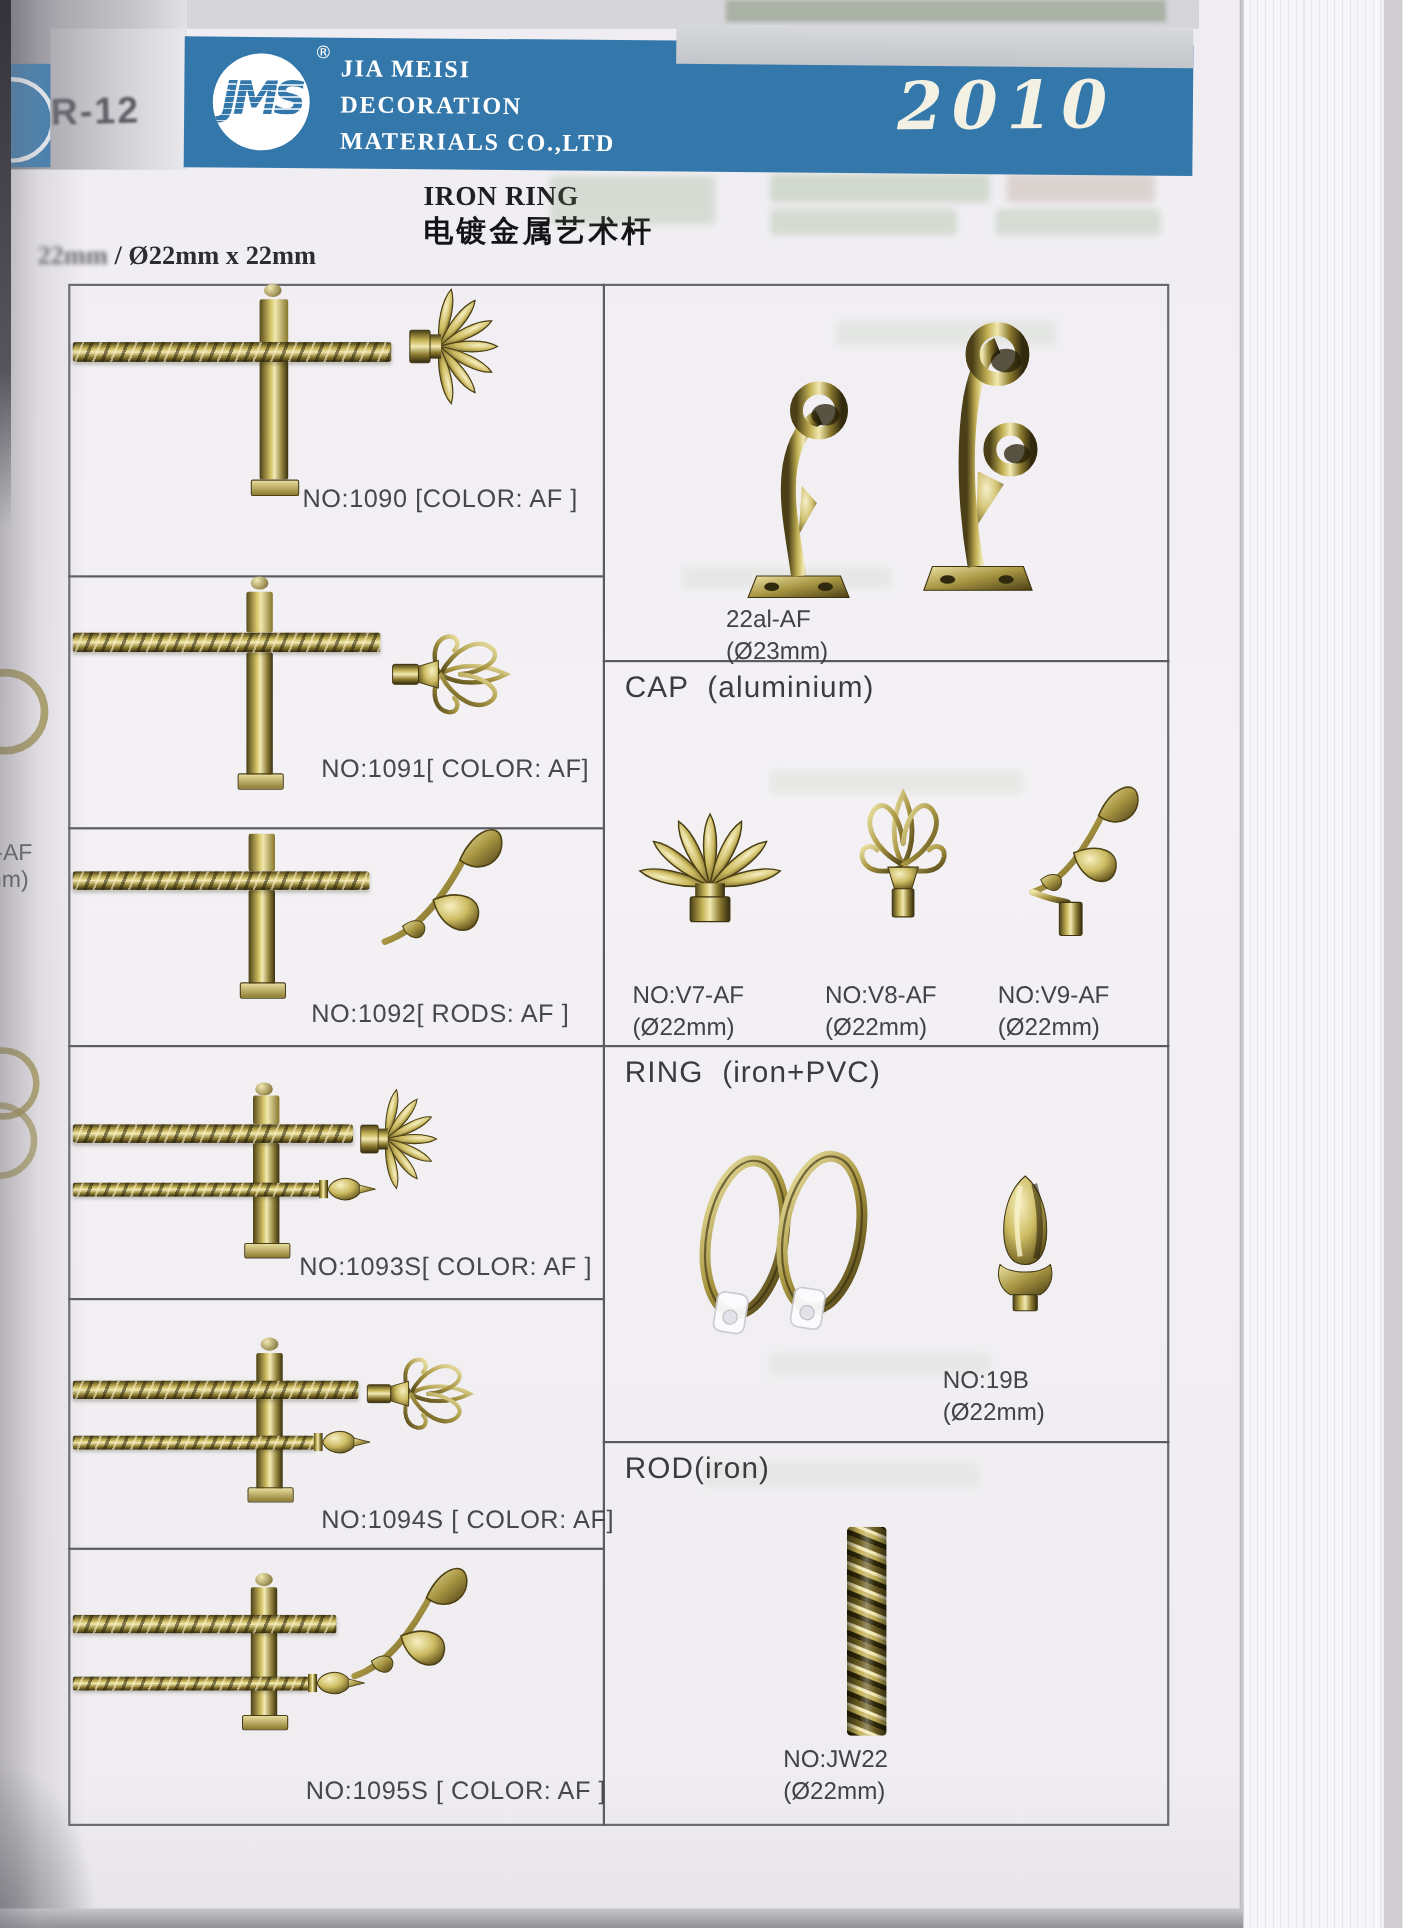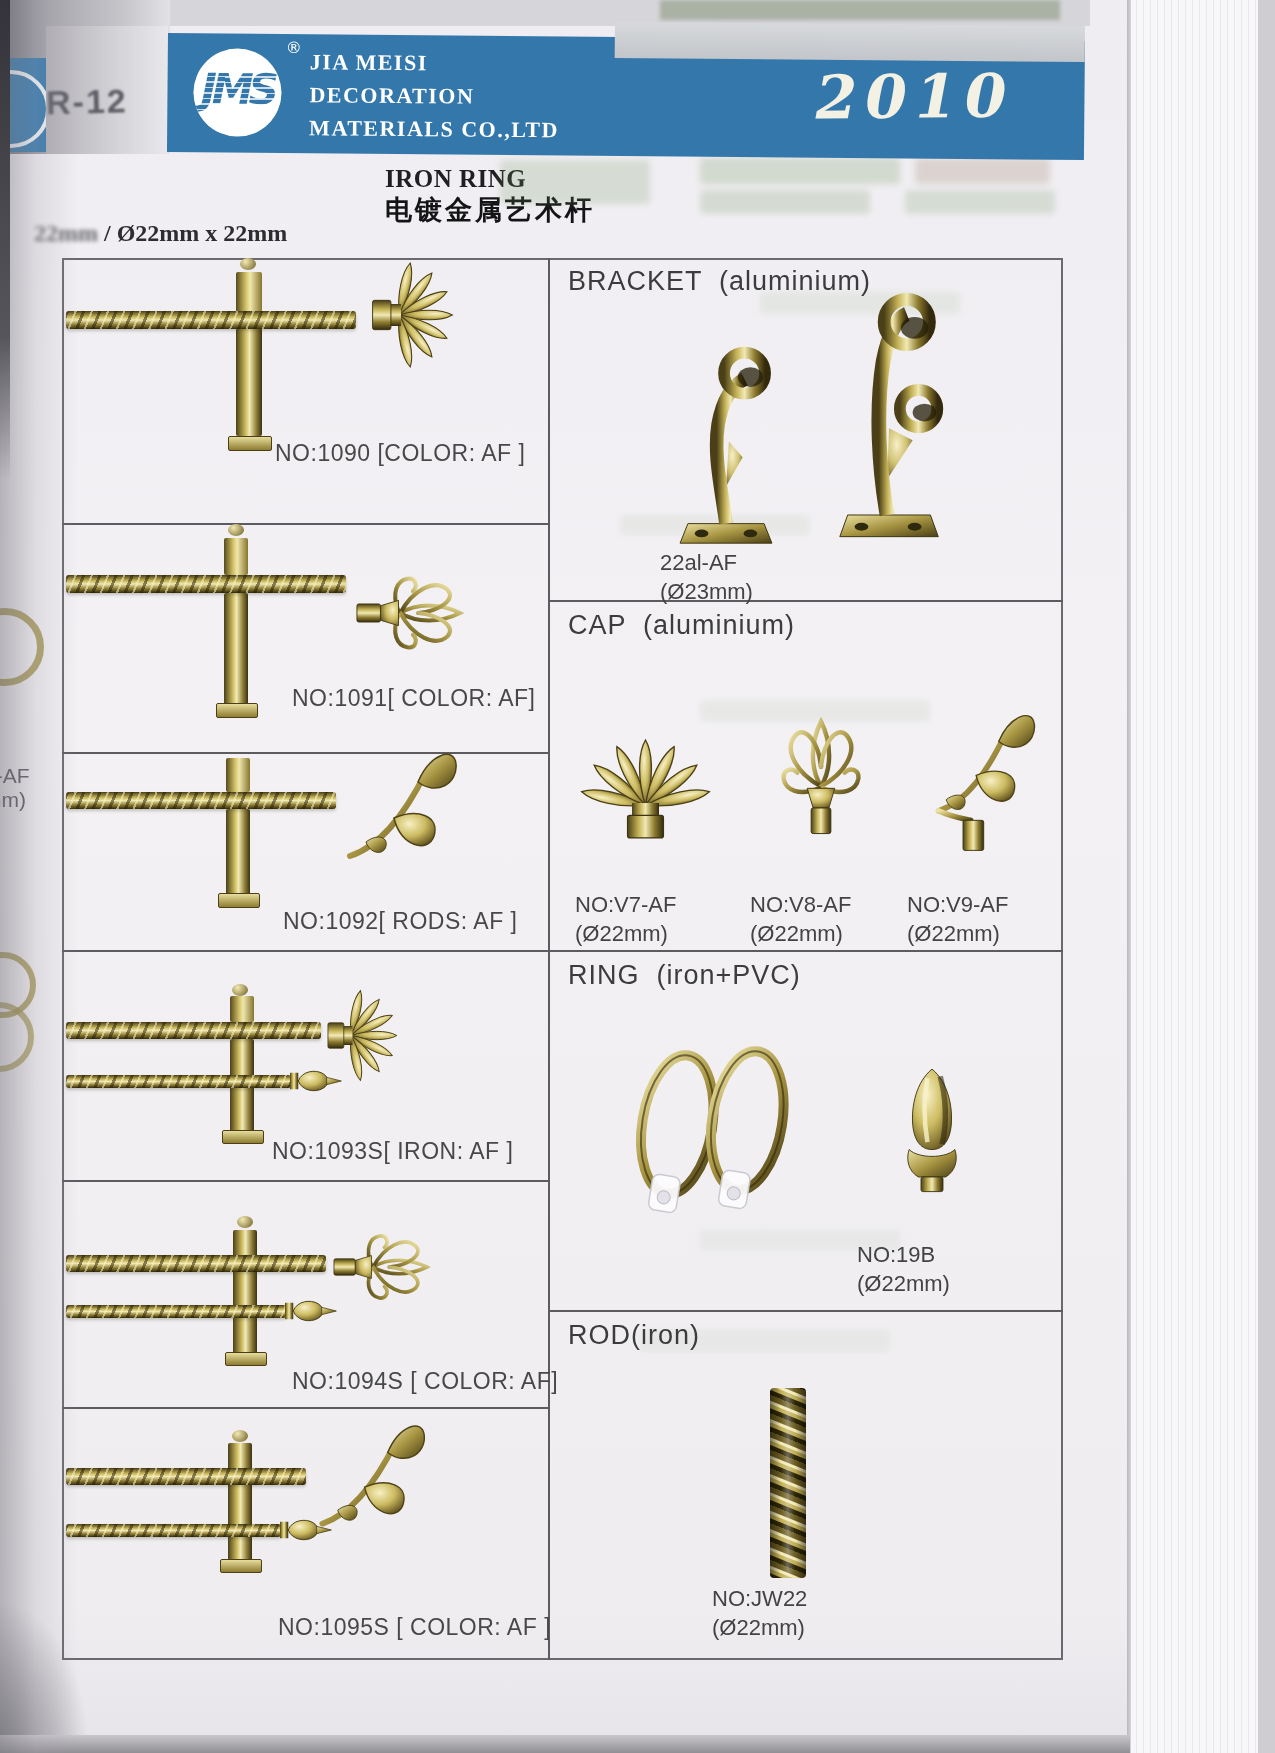--- a/index.html
+++ b/index.html
@@ -286,21 +286,21 @@
   <div class="abs knob" style="left:232px;top:984px"></div>
   <div class="abs capblk" style="left:230px;top:996px;width:24px;height:26px"></div>
   <div class="abs post" style="left:230px;top:1039px;width:24px;height:96px"></div>
   <div class="abs foot" style="left:222px;top:1130px;width:40px;height:12px"></div>
   <svg class="fin" style="left:324px;top:988px;width:95px;height:95px;transform:rotate(90deg)">
       <use href="#shell"></use>
     </svg>
   <svg class="fin" style="left:290px;top:1068px;width:55px;height:26px">
       <use href="#tip"></use>
     </svg>
-  <div class="abs plabel" style="left:272px;top:1138px">NO:1093S[ IRON: AF ]</div>
+  <div class="abs plabel" style="left:272px;top:1138px">NO:1093S[ COLOR: AF ]</div>
 
   <div class="abs rodH" style="left:66px;top:1255px;width:260px;height:17px"></div>
   <div class="abs rodH" style="left:66px;top:1305px;width:220px;height:13px"></div>
   <div class="abs knob" style="left:237px;top:1216px"></div>
   <div class="abs post" style="left:233px;top:1230px;width:24px;height:124px"></div>
   <div class="abs foot" style="left:225px;top:1352px;width:40px;height:12px"></div>
   <svg class="fin" style="left:330px;top:1212px;width:100px;height:110px;transform:rotate(90deg)">
       <use href="#crown"></use>
     </svg>
   <svg class="fin" style="left:285px;top:1298px;width:55px;height:26px">
@@ -314,21 +314,20 @@
   <div class="abs post" style="left:228px;top:1443px;width:24px;height:118px"></div>
   <div class="abs foot" style="left:220px;top:1559px;width:40px;height:12px"></div>
   <svg class="fin" style="left:305px;top:1410px;width:125px;height:135px">
       <use href="#leafbr"></use>
     </svg>
   <svg class="fin" style="left:280px;top:1517px;width:55px;height:26px">
       <use href="#tip"></use>
     </svg>
   <div class="abs plabel" style="left:278px;top:1614px">NO:1095S [ COLOR: AF ]</div>
 
-  <div class="abs sect-title" style="left:568px;top:266px">BRACKET  (aluminium)</div>
   <svg class="fin" style="left:672px;top:340px;width:108px;height:210px">
       <use href="#br1"></use>
     </svg>
   <svg class="fin" style="left:828px;top:282px;width:128px;height:272px">
       <use href="#br2"></use>
     </svg>
   <div class="abs caption" style="left:660px;top:548px;width:130px">
     <div>22al-AF</div>
     <div>(Ø23mm)</div>
   </div>

